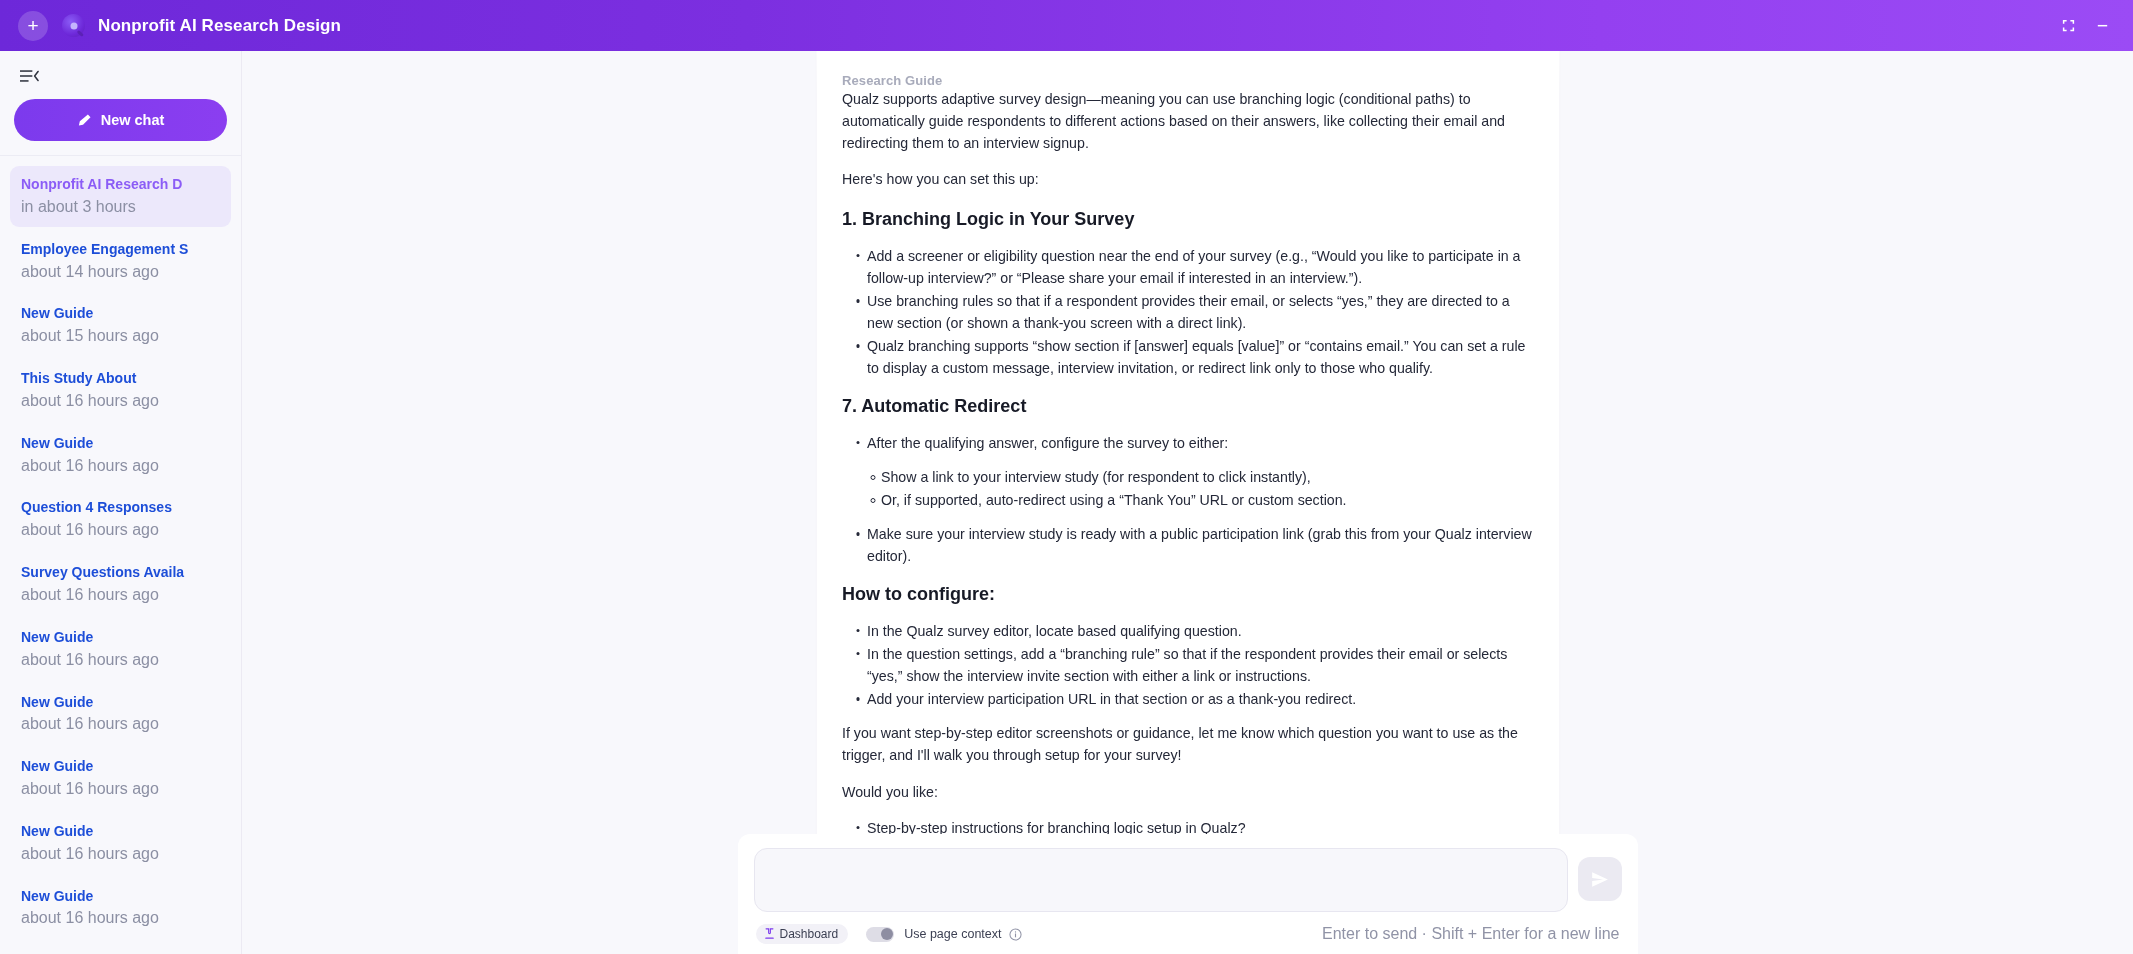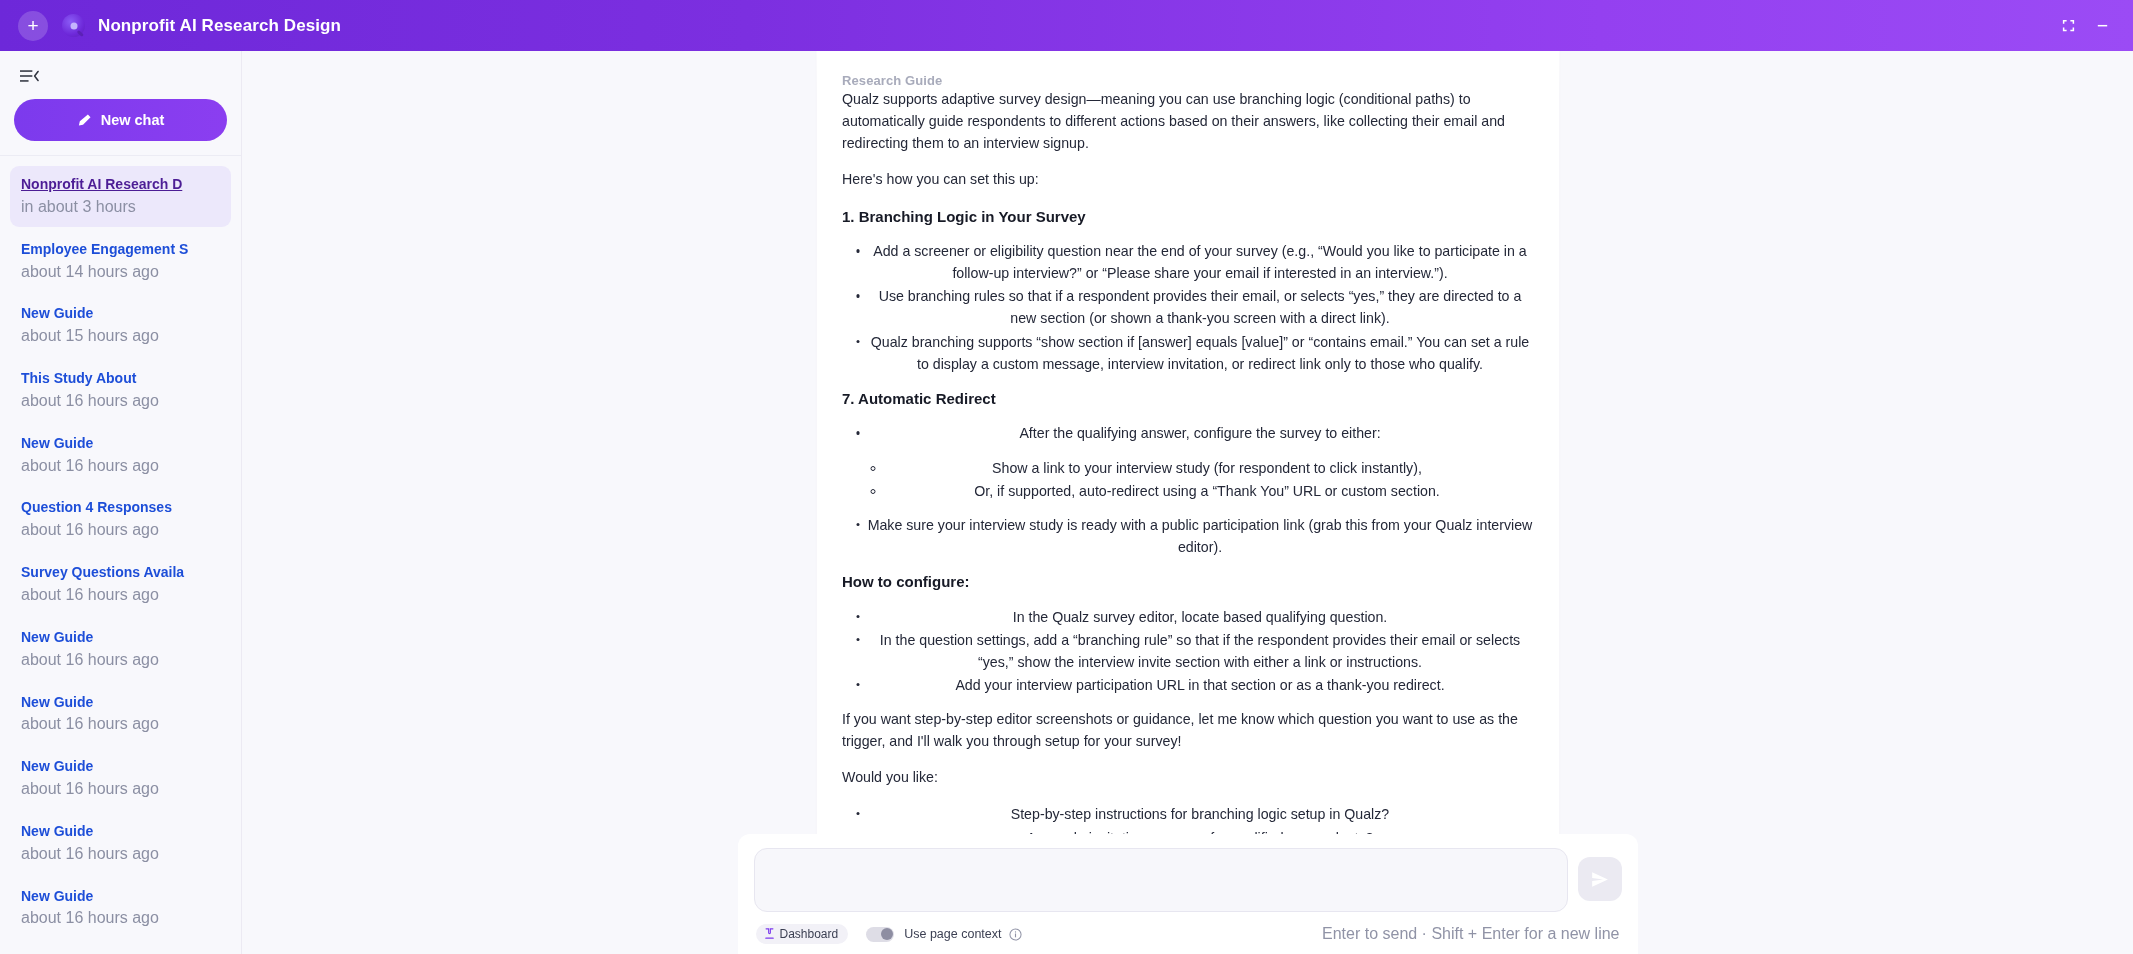--- a/index.html
+++ b/index.html
@@ -75,21 +75,21 @@
   }
   .sb-list { flex: 1; overflow: hidden; padding: 10px 10px 0 10px; }
   .sb-item {
     padding: 9px 11px; border-radius: 9px; cursor: pointer; margin-bottom: 4px;
   }
   .sb-item.active { background: #ece8fb; }
   .sb-item-title {
     font-size: 14px; font-weight: 700; color: #1d4ed8;
     white-space: nowrap; overflow: hidden; line-height: 1.35;
   }
-  .sb-item.active .sb-item-title { color: #4c1d95; text-decoration: underline; }
+  .sb-item.active .sb-item-title { color: #8b5cf6; }
   .sb-item-time {
     font-size: 16px; color: #8b8fa3; margin-top: 3px; white-space: nowrap;
     line-height: 1.3;
   }
 
   
   .main {
     flex: 1; position: relative; background: #f8f8fc;
     display: flex; flex-direction: column; min-width: 0;
   }
@@ -108,23 +108,23 @@
     padding: 22px 26px 16px 26px;
     height: 815px;
     overflow: hidden;
   }
   .doc-label {
     font-size: 13px; color: #a8abbb; font-weight: 700; margin-bottom: 0;
     letter-spacing: 0.1px;
   }
   .doc-body { font-size: 14.2px; color: #242838; line-height: 1.56; }
   .doc-body p { margin: 0 0 14px 0; }
-  .doc-body h4 { font-size: 15px; font-weight: 700; margin: 0 0 12px 0; color: #171a26; }
+  .doc-body h4 { font-size: 18px; font-weight: 700; margin: 0 0 12px 0; color: #171a26; }
   .doc-body ul {
-    list-style: none; margin: 0 0 12px 0; padding-left: 14px; text-align: center;
+    list-style: none; margin: 0 0 12px 0; padding-left: 14px;
   }
   .doc-body ul li {
     position: relative; padding-left: 11px; margin-bottom: 1px;
   }
   .doc-body ul li::before {
     content: ""; position: absolute; left: 0; top: 9px;
     width: 3.5px; height: 3.5px; border-radius: 50%; background: #242838;
   }
   .doc-body ul.sub {
     padding-left: 28px; margin: 10px 0 12px 0;

